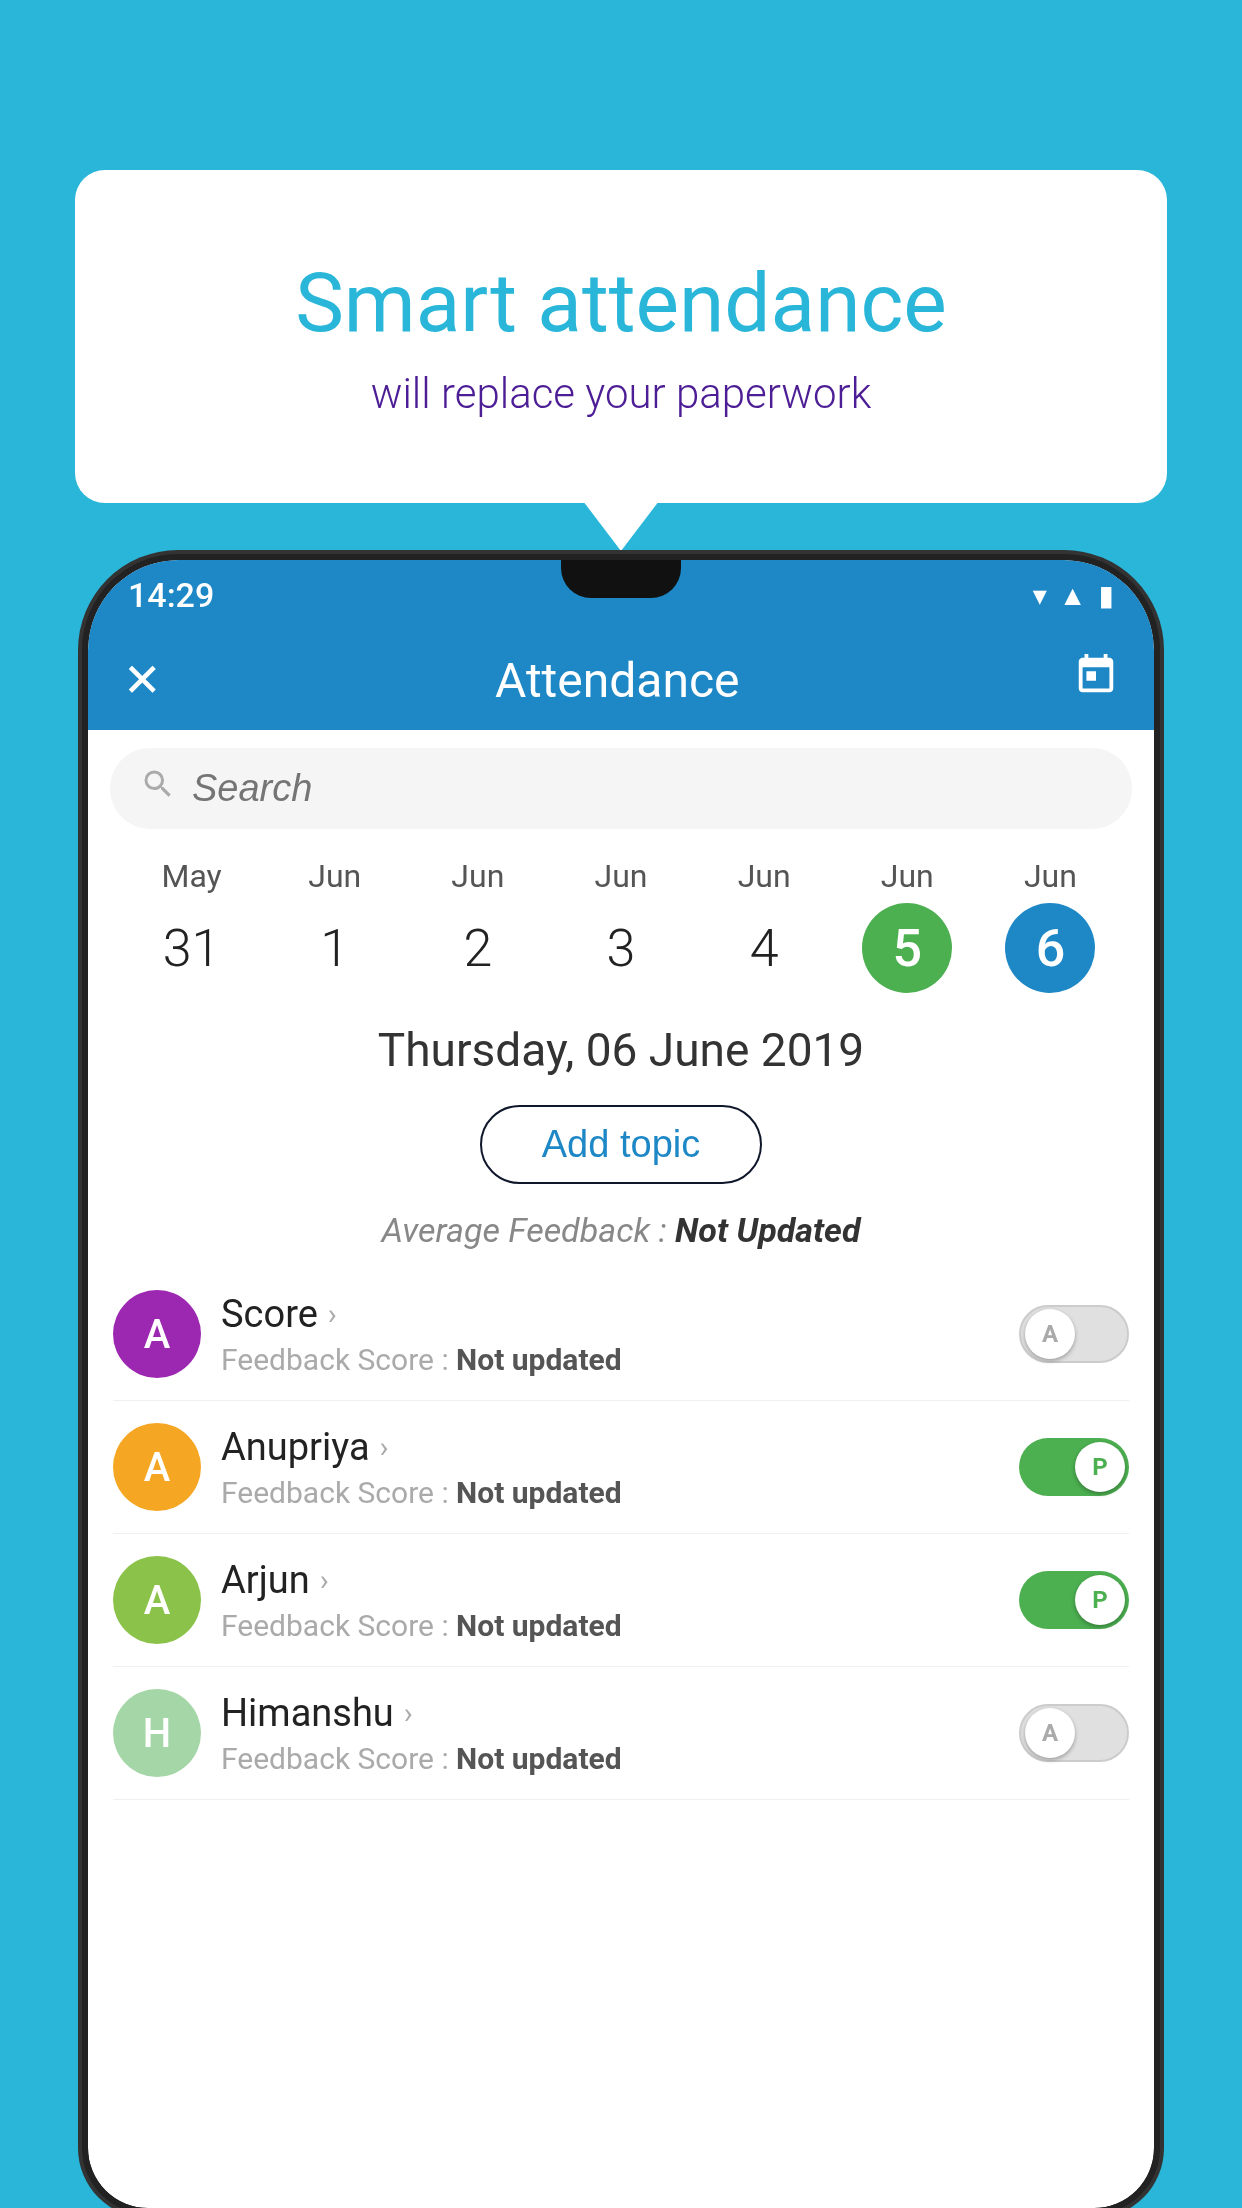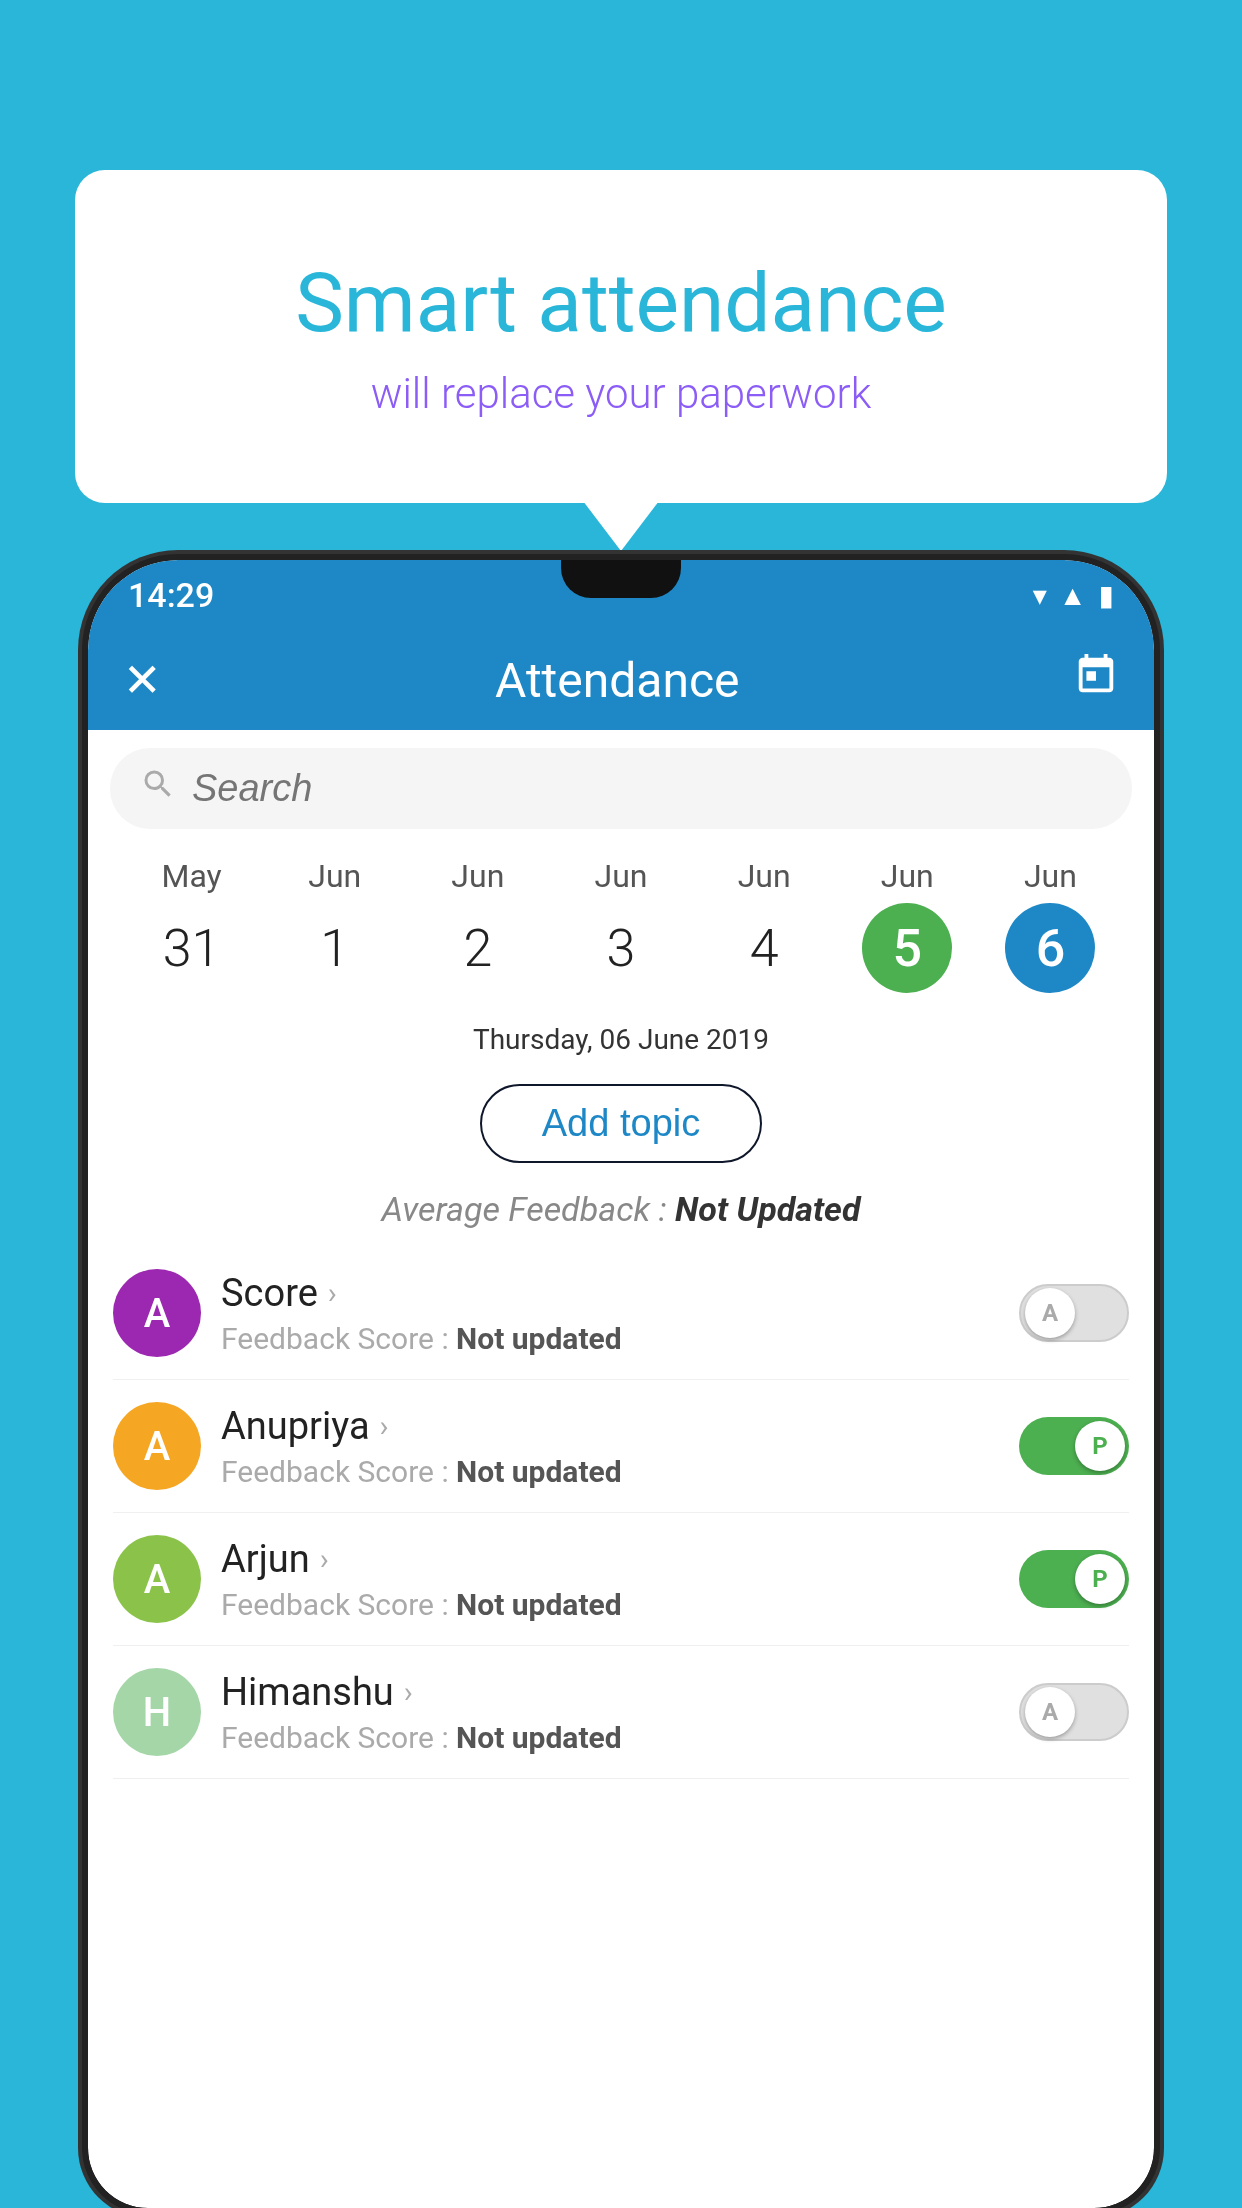--- a/index.html
+++ b/index.html
@@ -44,21 +44,21 @@
     }
 
     .bubble-title {
       color: #29b6d9;
       font-size: 82px;
       font-weight: 400;
       margin-bottom: 18px;
     }
 
     .bubble-subtitle {
-      color: #8b5cf6;
+      color: #4c1d95;
       font-size: 42px;
       font-weight: 300;
     }
 
     
     .phone-frame {
       position: absolute;
       top: 560px;
       left: 88px;
       right: 88px;
@@ -233,21 +233,21 @@
       height: 90px;
     }
 
     
     .selected-date-info {
       text-align: center;
       padding: 20px 0 10px;
     }
 
     .selected-date-text {
-      font-size: 28px;
+      font-size: 46px;
       color: #333;
     }
 
     
     .add-topic-btn {
       display: block;
       margin: 18px auto;
       border: 2px solid #0f172a;
       background: transparent;
       color: #1e88c7;

